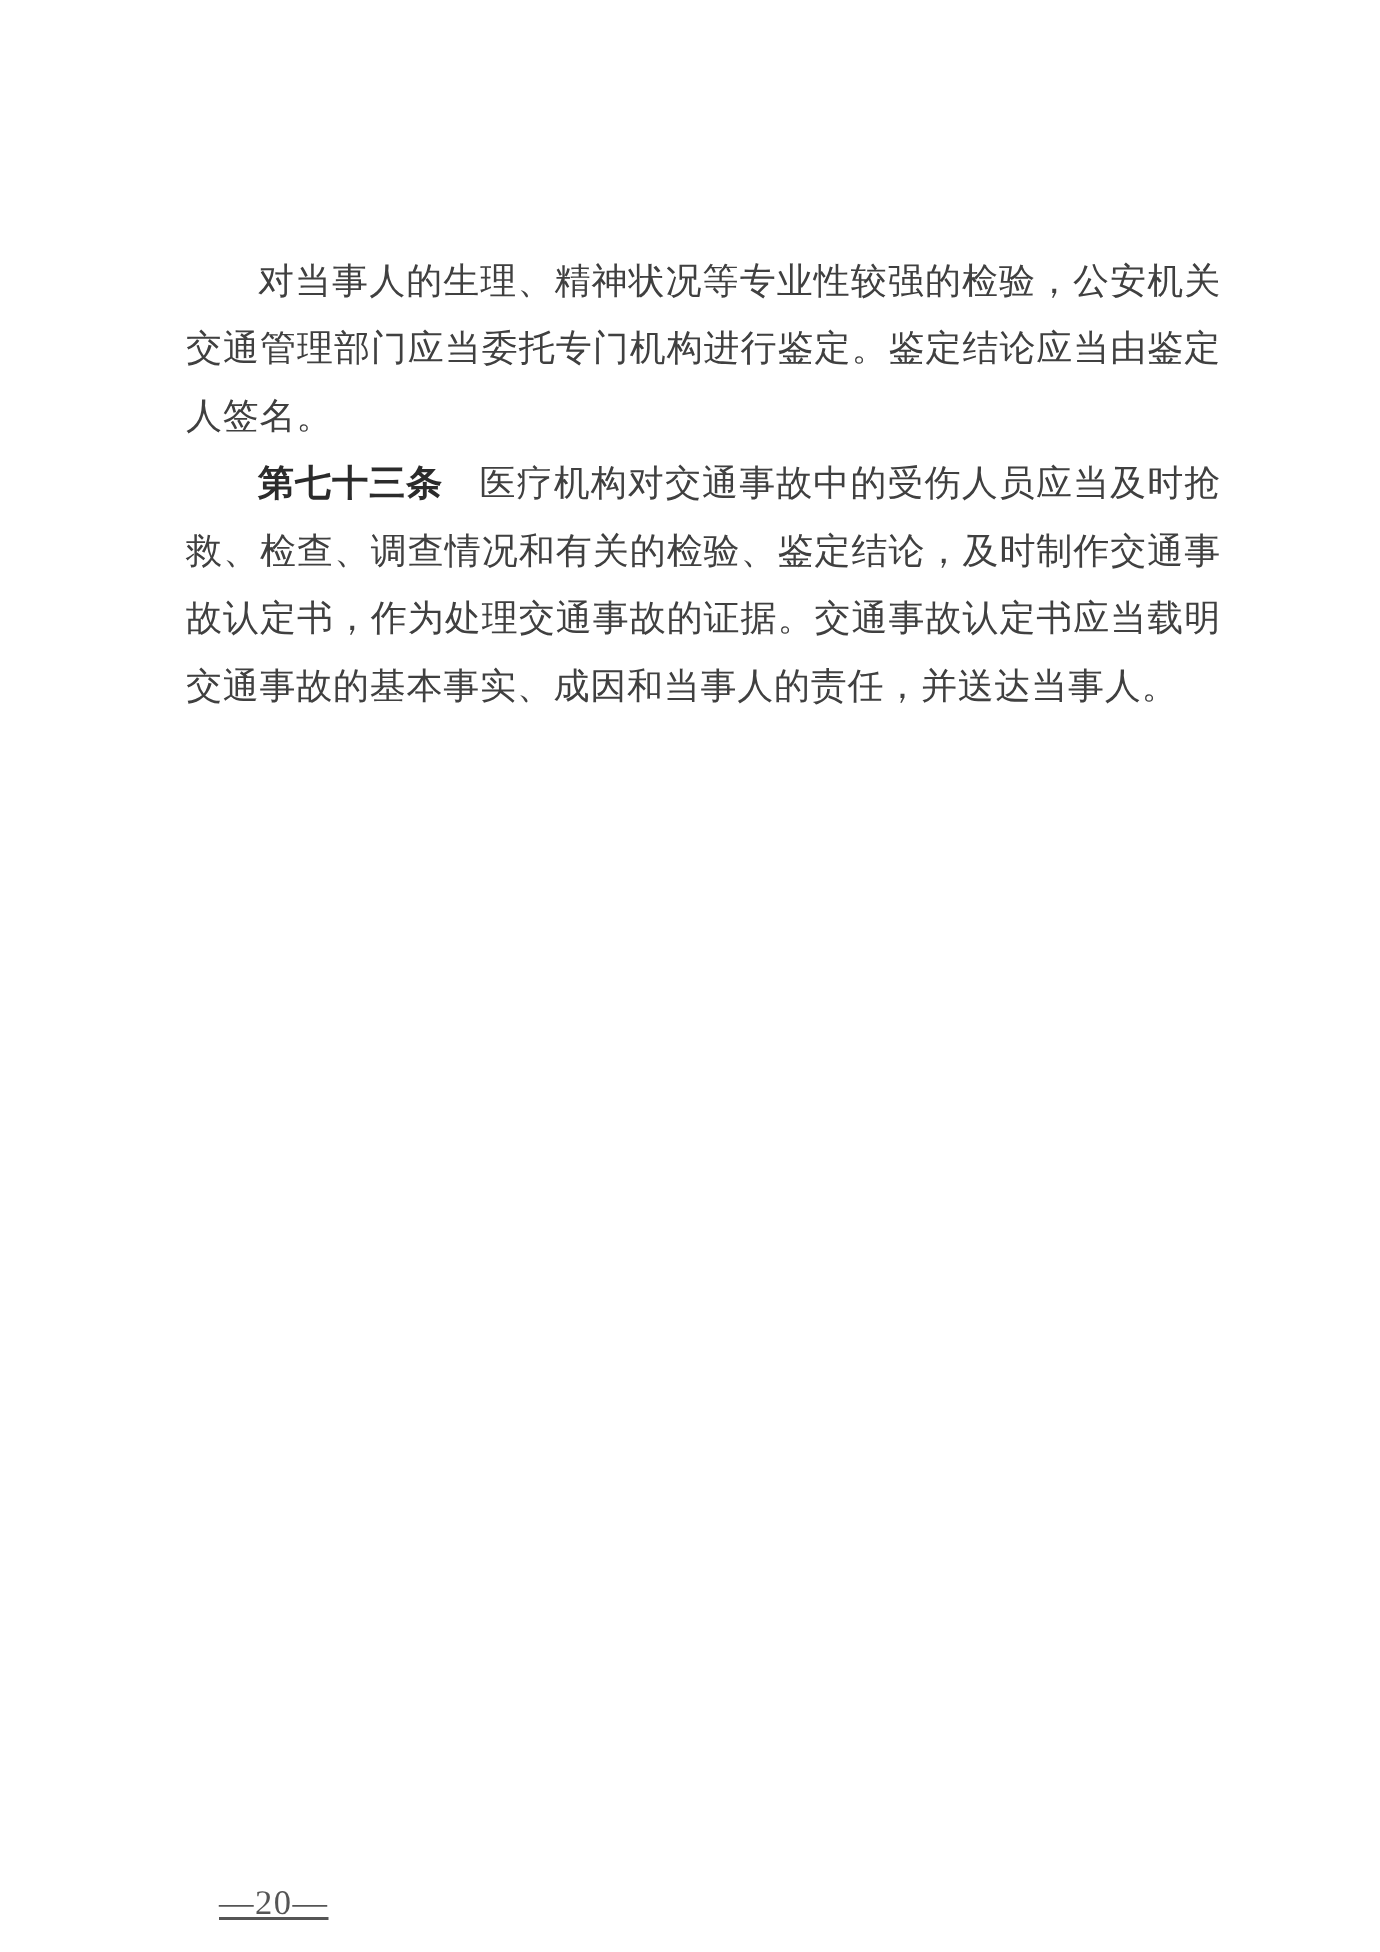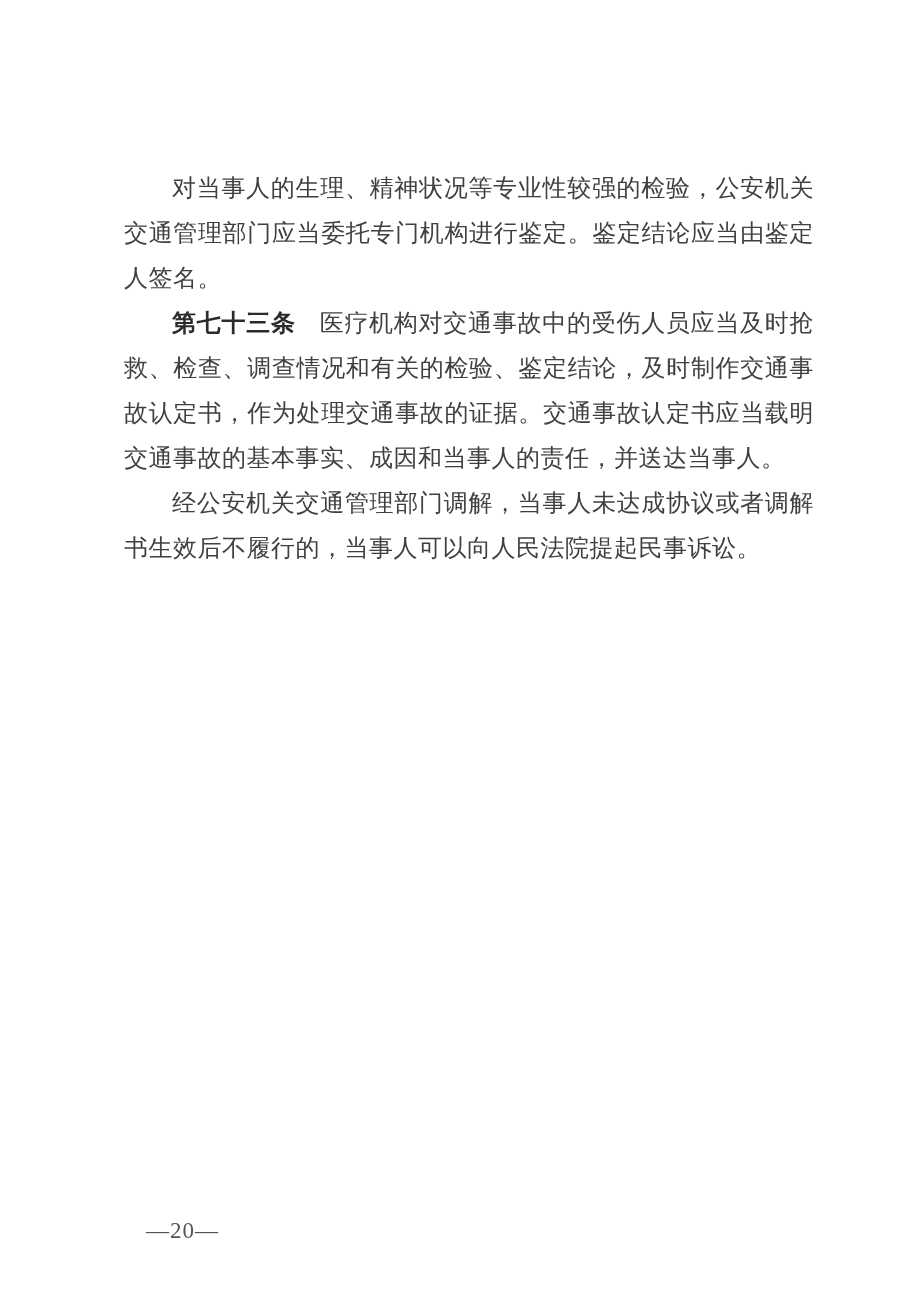--- a/index.html
+++ b/index.html
@@ -39,40 +39,40 @@
     margin-right: 1em;
     margin-top: 48px;
   }
   .art-label:empty {
     display: none;
     margin: 0;
   }
   .page-number {
     position: absolute;
     left: 146px;
-    top: 1218px;
+    top: 1256px;
     font-size: 23px;
     letter-spacing: 1px;
     color: #555555;
     font-family: "Liberation Serif", "DejaVu Serif", serif;
+    text-decoration: underline;
   }
 </style>
 </head>
 <body>
 
 <div class="page">
 
   <div class="doc-body">
 
     <p><span>对当事人的生理、精神状况等专业性较强的检验，公安机关交通管理部门应当委托专门机构进行鉴定。鉴定结论应当由鉴定人签名。</span></p>
 
     <p><span class="art-label">第七十三条</span><span>医疗机构对交通事故中的受伤人员应当及时抢救、检查、调查情况和有关的检验、鉴定结论，及时制作交通事故认定书，作为处理交通事故的证据。交通事故认定书应当载明交通事故的基本事实、成因和当事人的责任，并送达当事人。</span></p>
 
 
-    <p><span>经公安机关交通管理部门调解，当事人未达成协议或者调解书生效后不履行的，当事人可以向人民法院提起民事诉讼。</span></p>
 
 
 
   </div>
 
   <div class="page-number">—20—</div>
 
 </div>
 
 </body></html>

